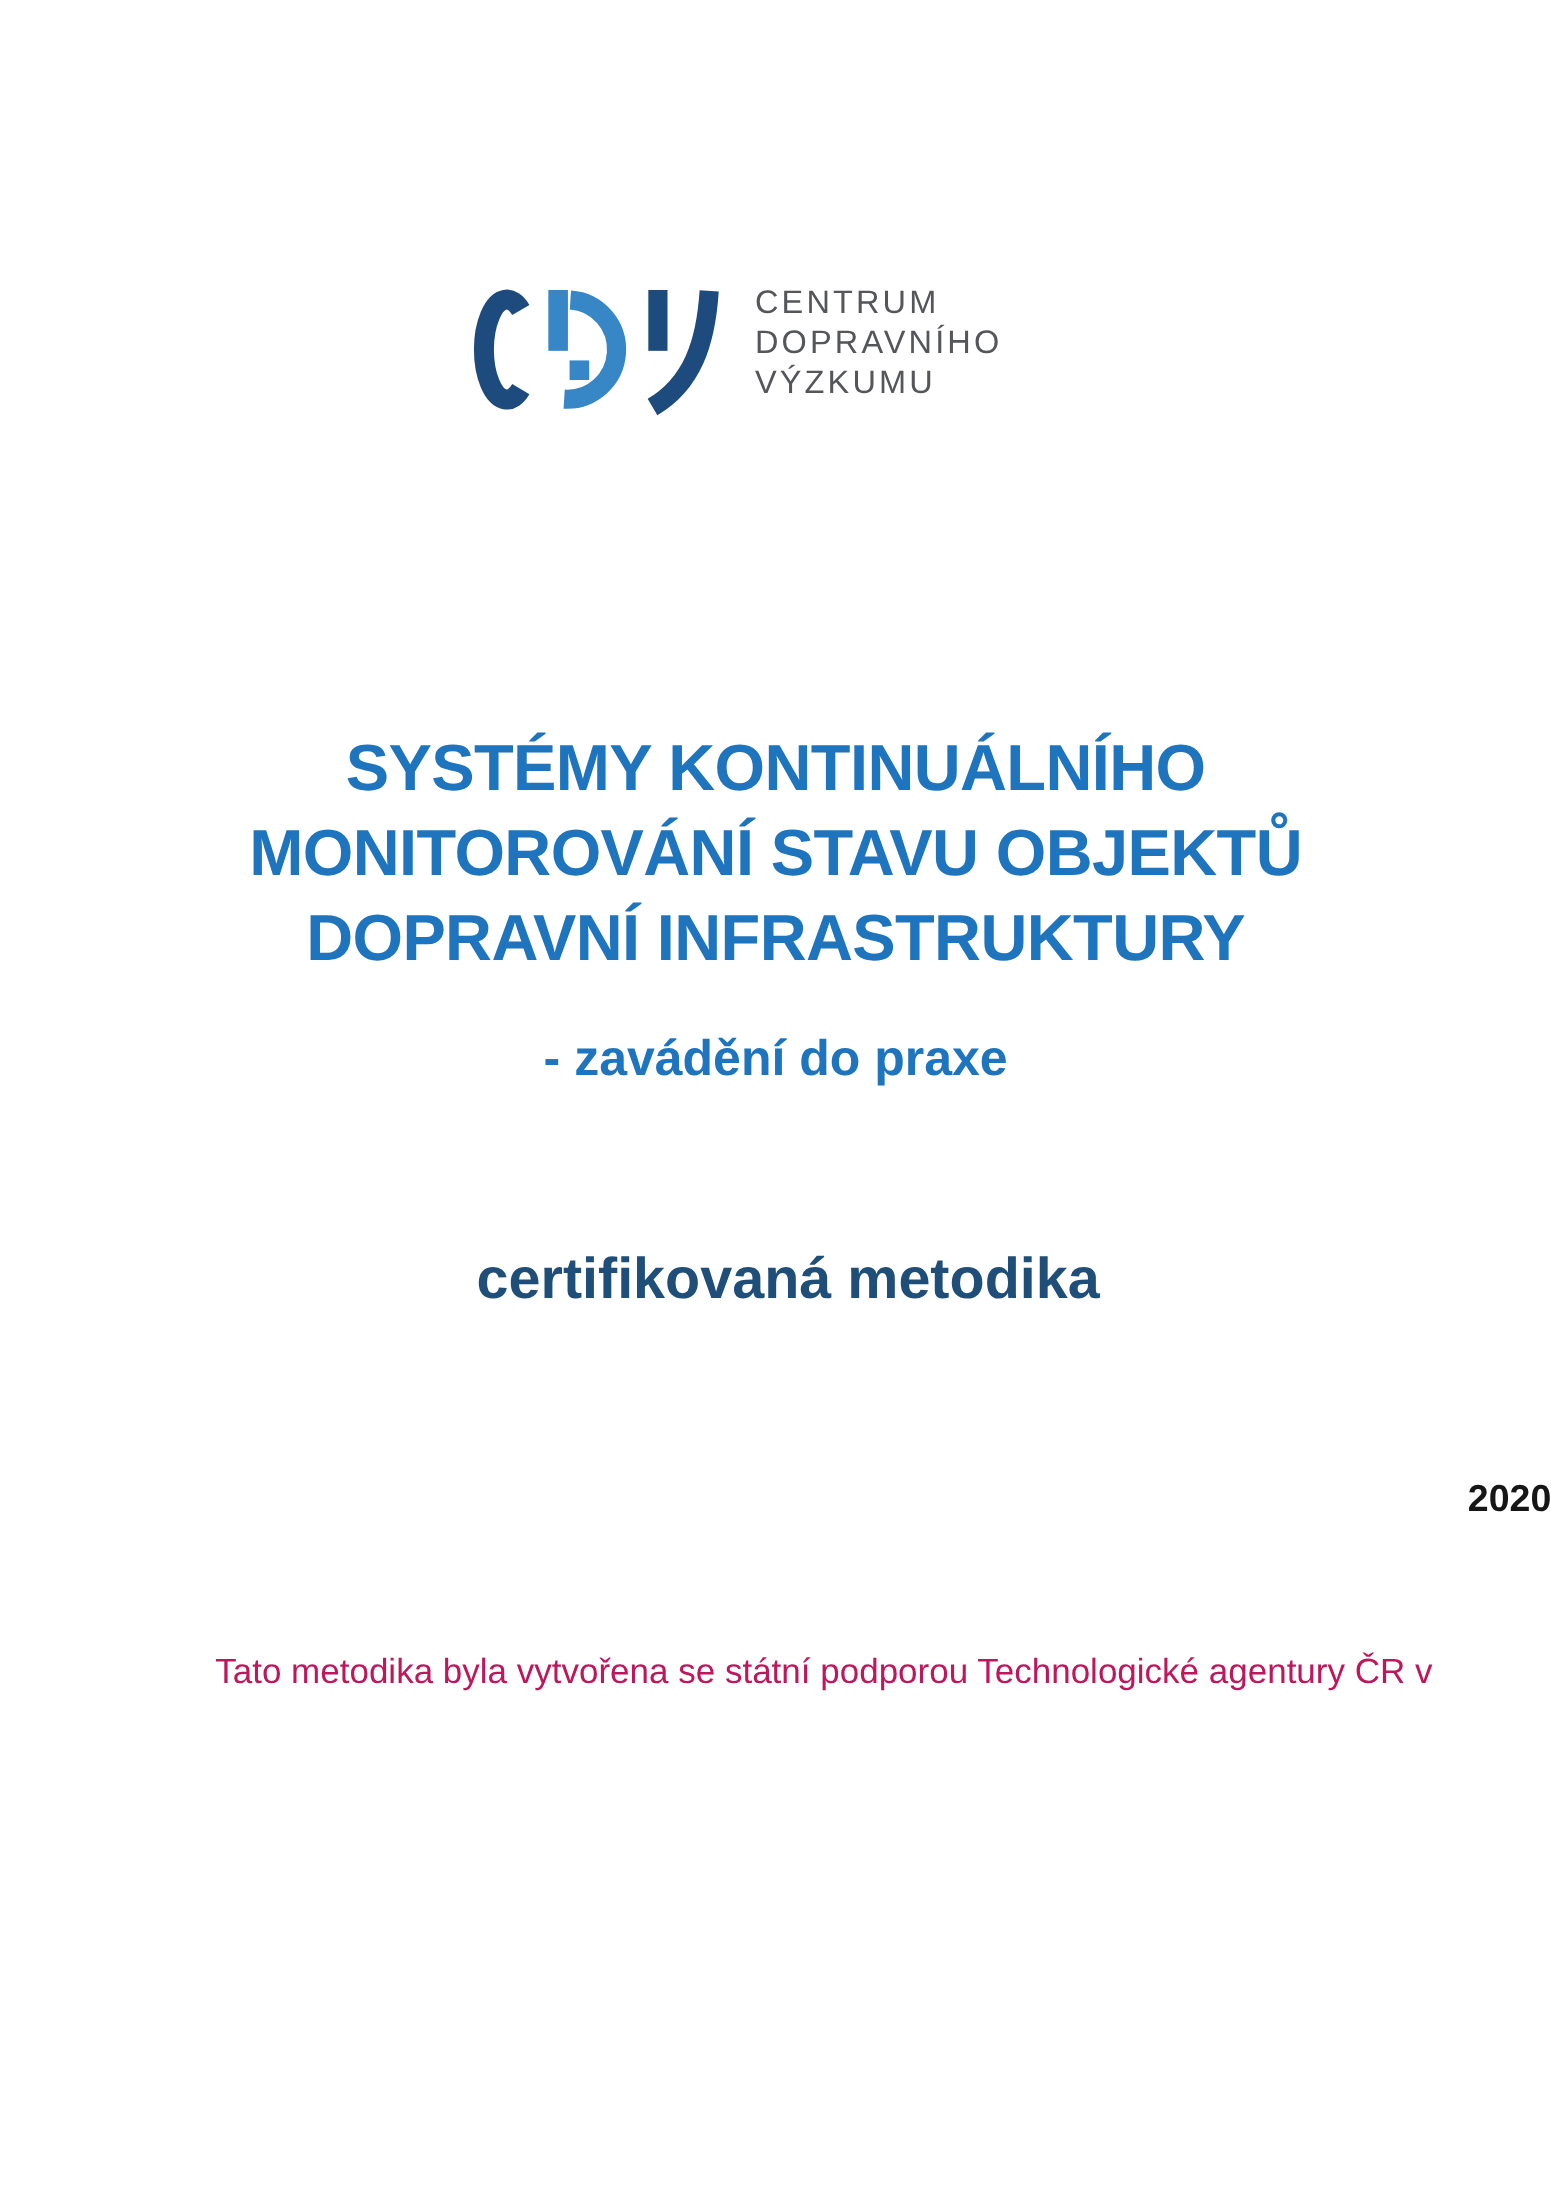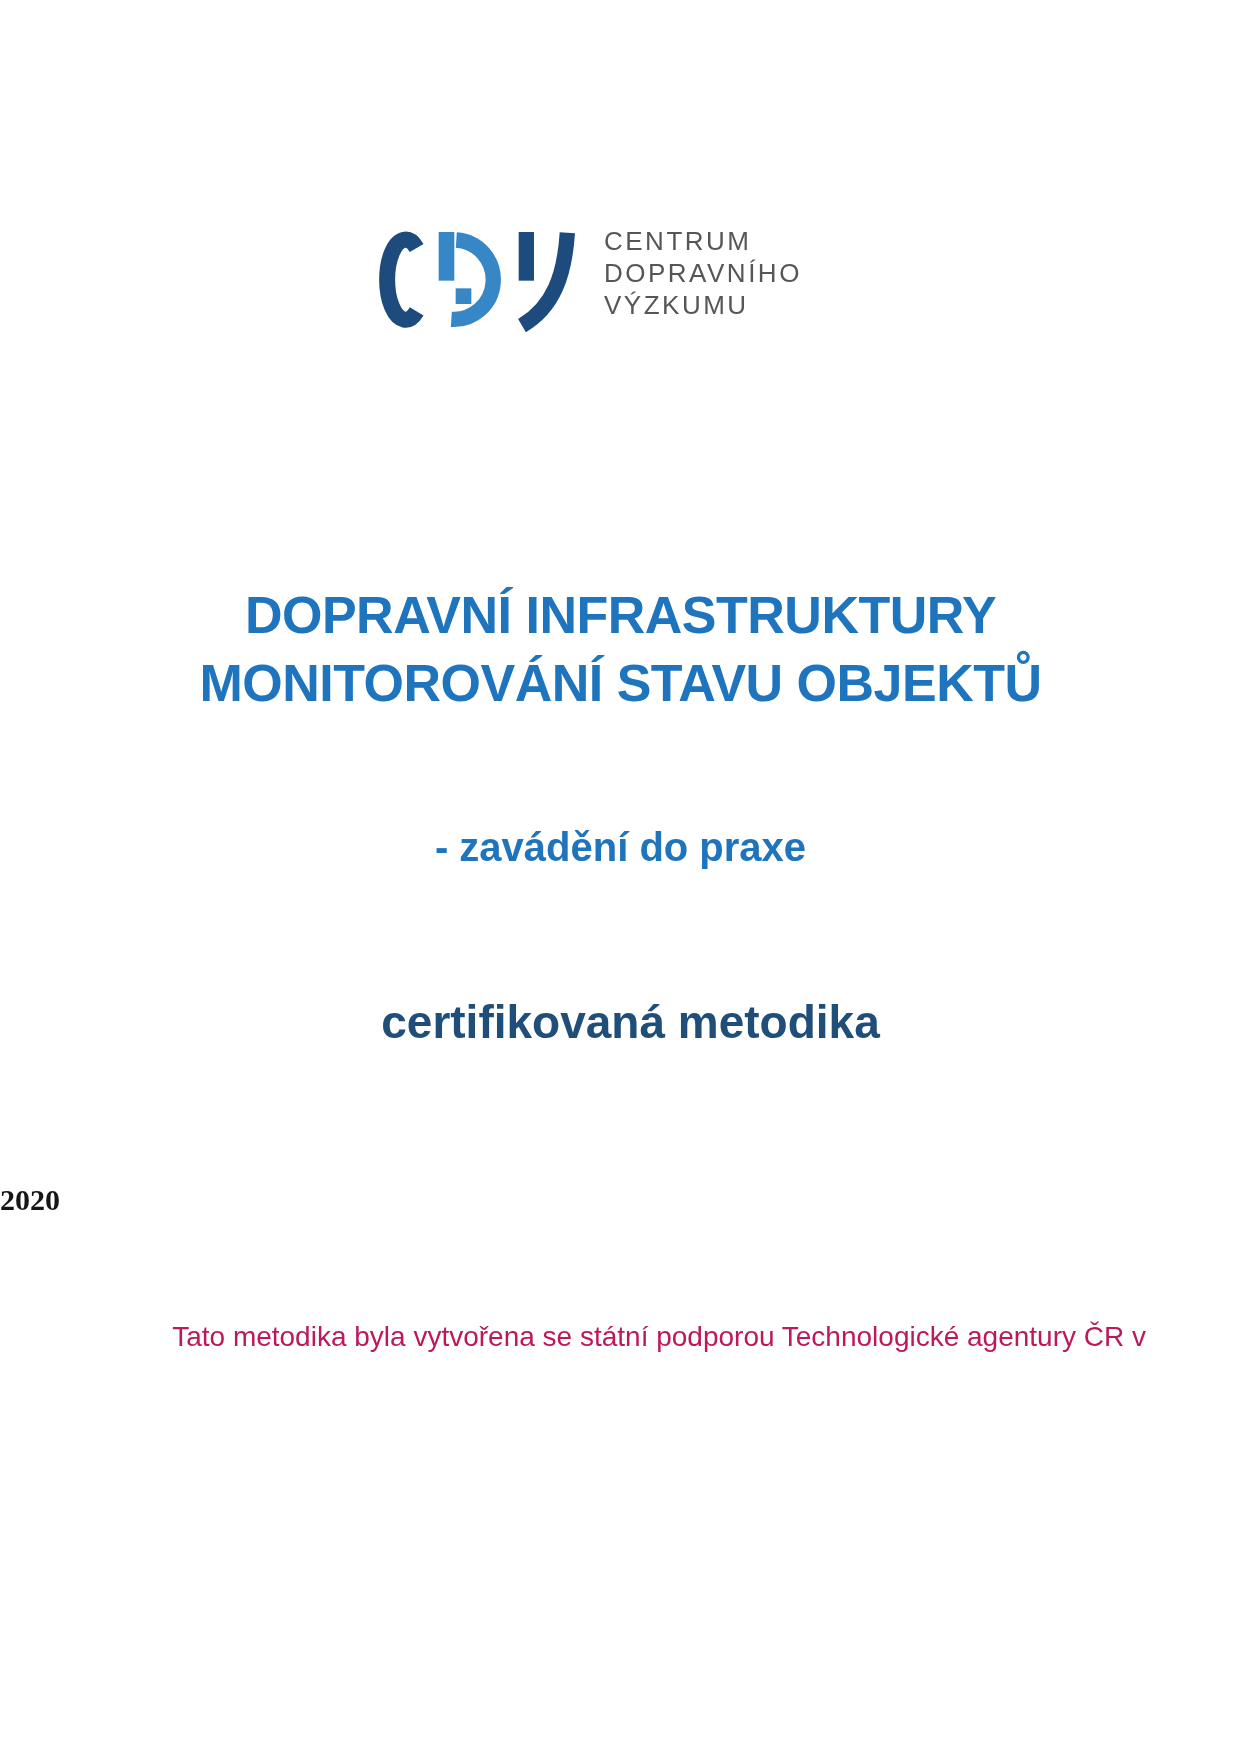--- a/index.html
+++ b/index.html
@@ -79,26 +79,25 @@
     line-height: 56px;
     padding-left: 20px;
   }
 
   
   .year {
     position: absolute;
     top: 1180px;
     left: 0;
     right: 0;
-    text-align: left;
+    text-align: right;
     color: #161616;
     font-size: 30px;
     font-weight: 700;
     line-height: 40px;
-    font-family: Liberation Serif, serif;
   }
   .funding-note {
     position: absolute;
     top: 1282px;
     left: 95px;
     right: 95px;
     text-align: right;
     color: #be185d;
     font-size: 28px;
     font-weight: 400;
@@ -126,22 +125,23 @@
       <path d="M 586 29 C 578 155 545 252 450 308" fill="none" stroke-width="46" stroke-linecap="butt" stroke="#1E4B7E"></path>
     </svg>
     <div class="logo-text">
       <div>CENTRUM</div>
       <div>DOPRAVNÍHO</div>
       <div>VÝZKUMU</div>
     </div>
   </header>
 
   <h1 class="title">
+    <div>SYSTÉMY KONTINUÁLNÍHO</div>
+    <div>MONITOROVÁNÍ STAVU OBJEKTŮ</div>
     <div>DOPRAVNÍ INFRASTRUKTURY</div>
-    <div>MONITOROVÁNÍ STAVU OBJEKTŮ</div>
   </h1>
 
   <h2 class="subtitle">- zavádění do praxe</h2>
 
   <h3 class="doc-type">certifikovaná metodika</h3>
 
   <div class="year">2020</div>
 
   <p class="funding-note">
     <span>Tato metodika byla vytvořena se státní podporou Technologické agentury ČR v</span><br>

